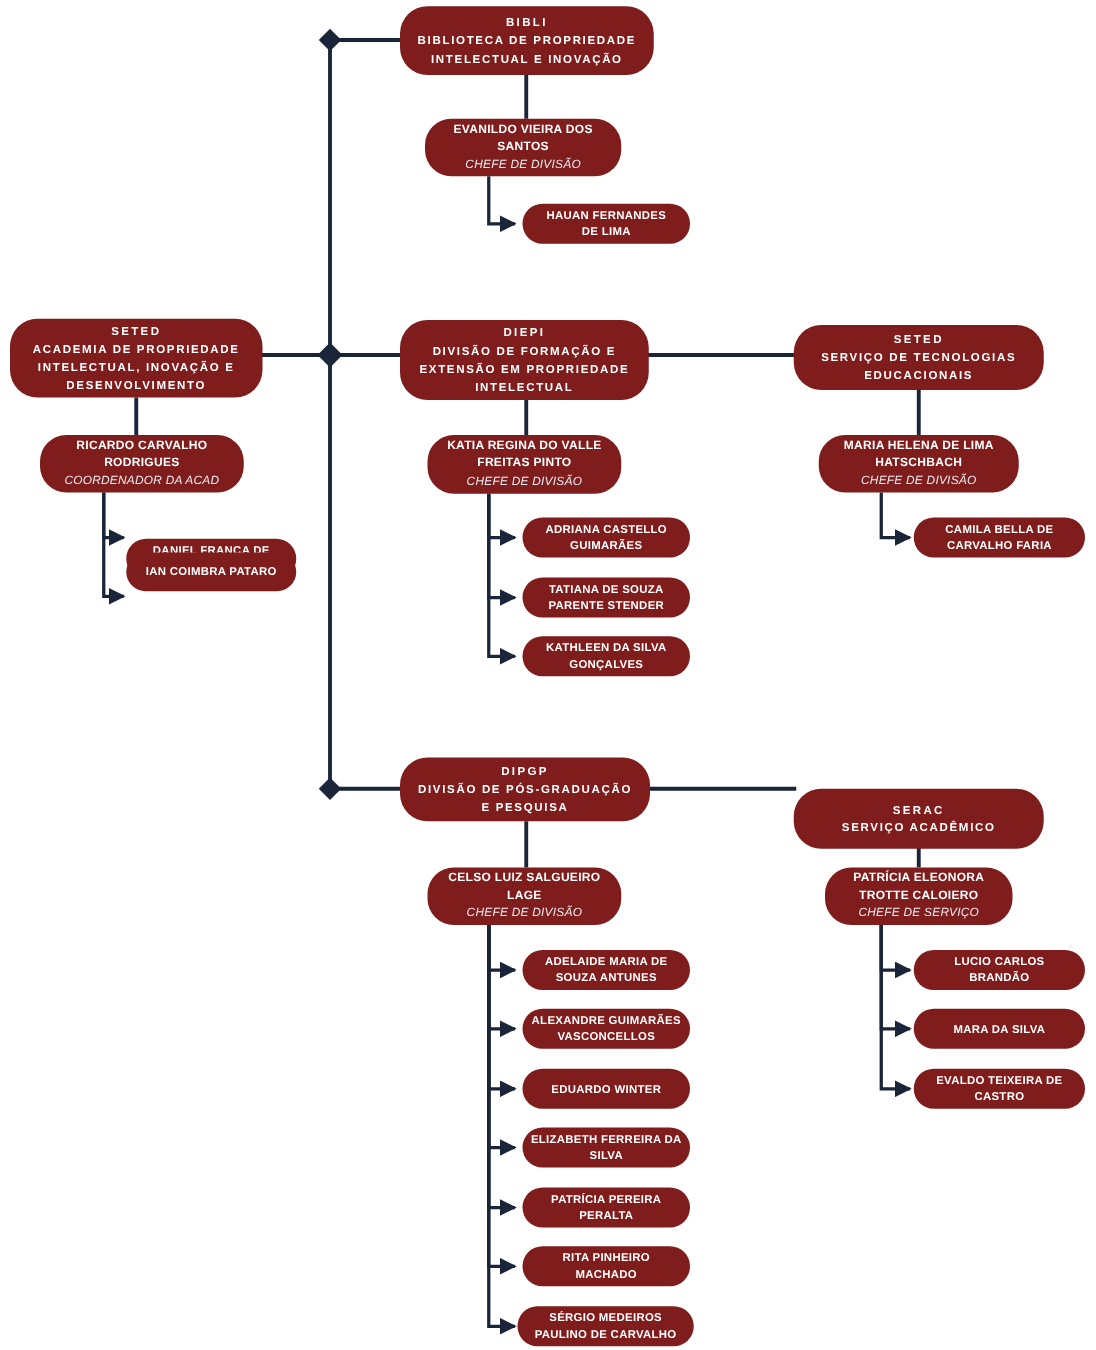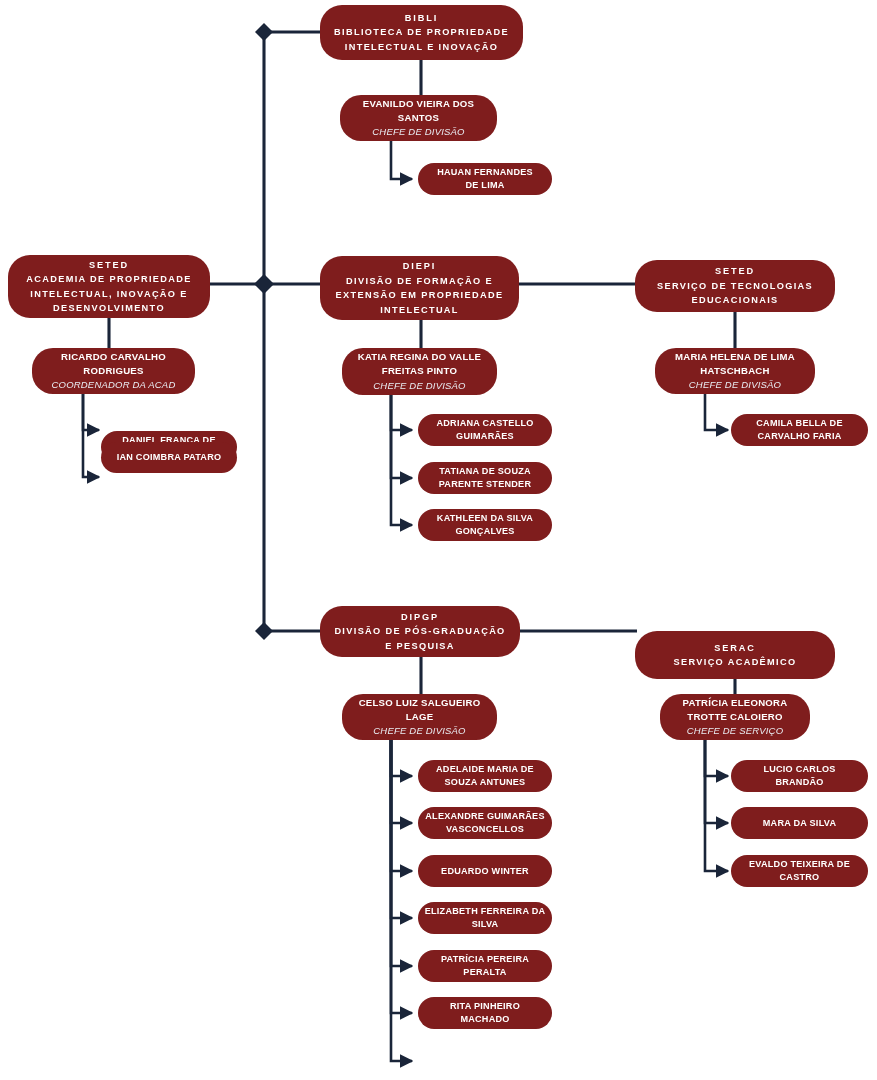--- a/index.html
+++ b/index.html
@@ -227,20 +227,24 @@
     <span class="ln">SILVA</span>
   </div>
   <div class="node leaf" style="left:418px;top:950px;width:134px;height:32px;">
     <span class="ln">PATRÍCIA PEREIRA</span>
     <span class="ln">PERALTA</span>
   </div>
   <div class="node leaf" style="left:418px;top:997px;width:134px;height:32px;">
     <span class="ln">RITA PINHEIRO</span>
     <span class="ln">MACHADO</span>
   </div>
+  <div class="node leaf" style="left:414px;top:1045px;width:141px;height:32px;">
+    <span class="ln">SÉRGIO MEDEIROS</span>
+    <span class="ln">PAULINO DE CARVALHO</span>
+  </div>
 
   <div class="node unit" style="left:635px;top:607px;width:200px;height:48px;margin-top:24px;">
     <span class="ln acr">SERAC</span>
     <span class="ln">SERVIÇO ACADÊMICO</span>
   </div>
   <div class="node person" style="left:660px;top:694px;width:150px;height:46px;">
     <span class="ln">PATRÍCIA ELEONORA</span>
     <span class="ln">TROTTE CALOIERO</span>
     <span class="ln role">CHEFE DE SERVIÇO</span>
   </div>

